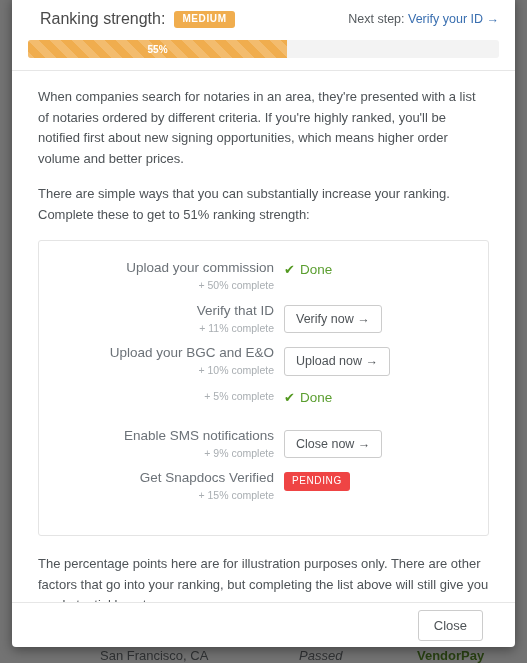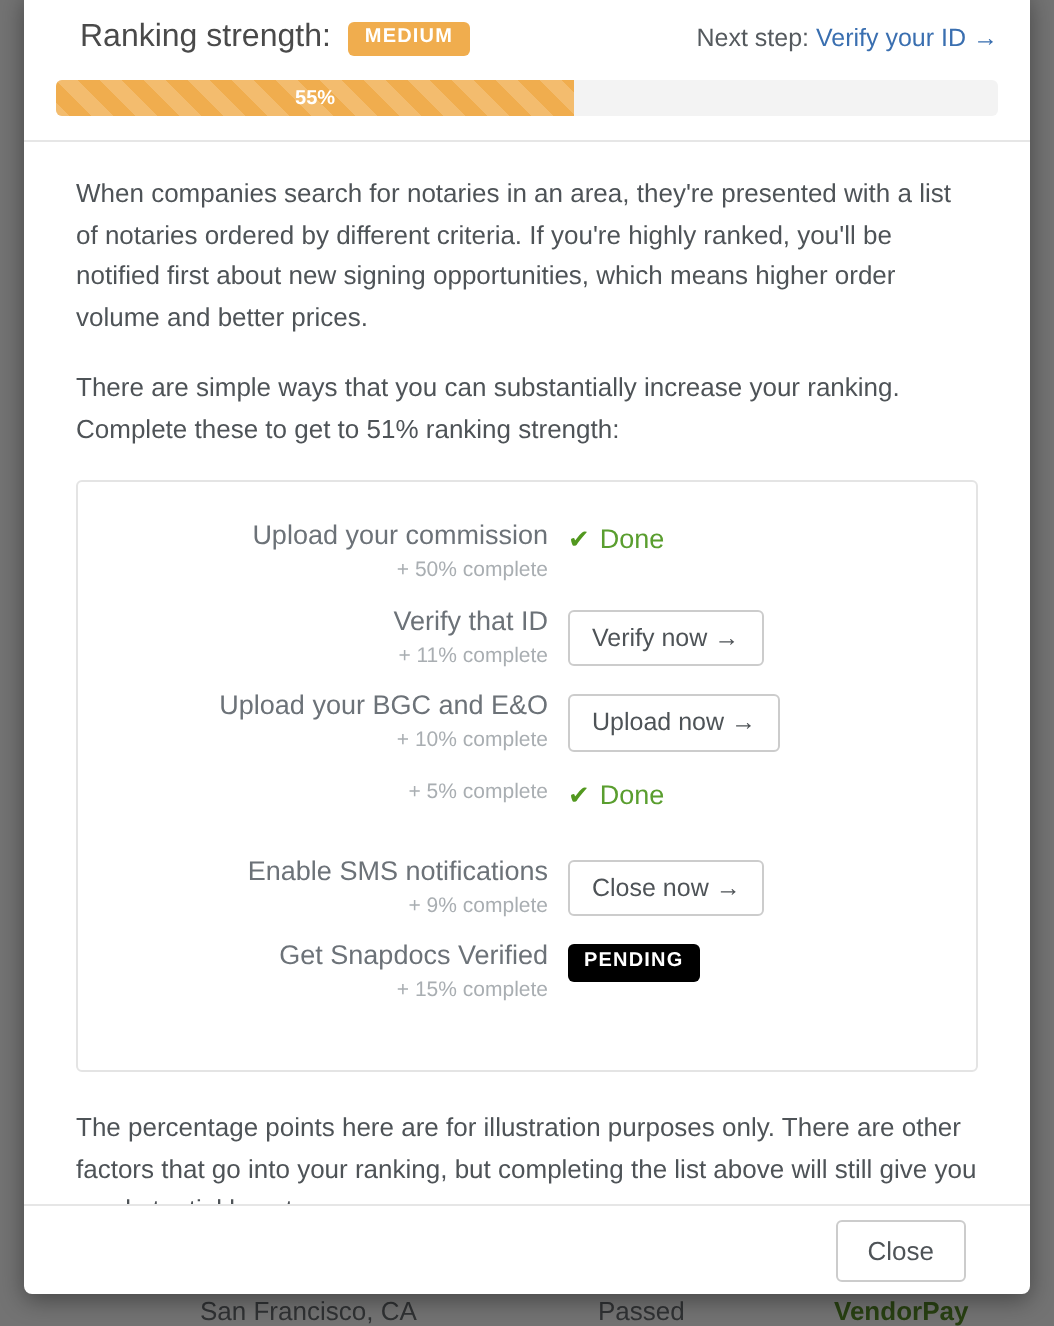--- a/index.html
+++ b/index.html
@@ -21,21 +21,21 @@
   .bg-row {
     position: absolute;
     left: 0; right: 0;
     bottom: 0;
     height: 22px;
     font-size: 13px;
     color: #6b6f73;
   }
   .bg-cell { position: absolute; bottom: 0px; white-space: nowrap; }
   .bg-cell.c1 { left: 100px; }
-  .bg-cell.c2 { left: 299px; }
+  .bg-cell.c2 { left: 299px; font-style: italic; }
   .bg-cell.c3 { left: 417px; color: #5a8f29; font-weight: bold; }
 
   
   #modal-overlay {
     position: absolute;
     inset: 0;
     background: rgba(0,0,0,0.55);
   }
 
   
@@ -191,24 +191,24 @@
     font-size: 12.5px;
     padding: 6px 11px;
     font-family: "Liberation Sans", sans-serif;
     line-height: 1.15;
     cursor: pointer;
     white-space: nowrap;
   }
 
   .pending-badge {
     display: inline-block;
-    background: #000000;
+    background: #ef4444;
     color: #ffffff;
     font-size: 10px;
-    font-weight: bold;
+    font-weight: normal;
     letter-spacing: 0.6px;
     padding: 4px 8px 5px 8px;
     border-radius: 3px;
     line-height: 1;
   }
 
   
   .modal-footer {
     flex: 0 0 auto;
     border-top: 1px solid #e6e6e6;

